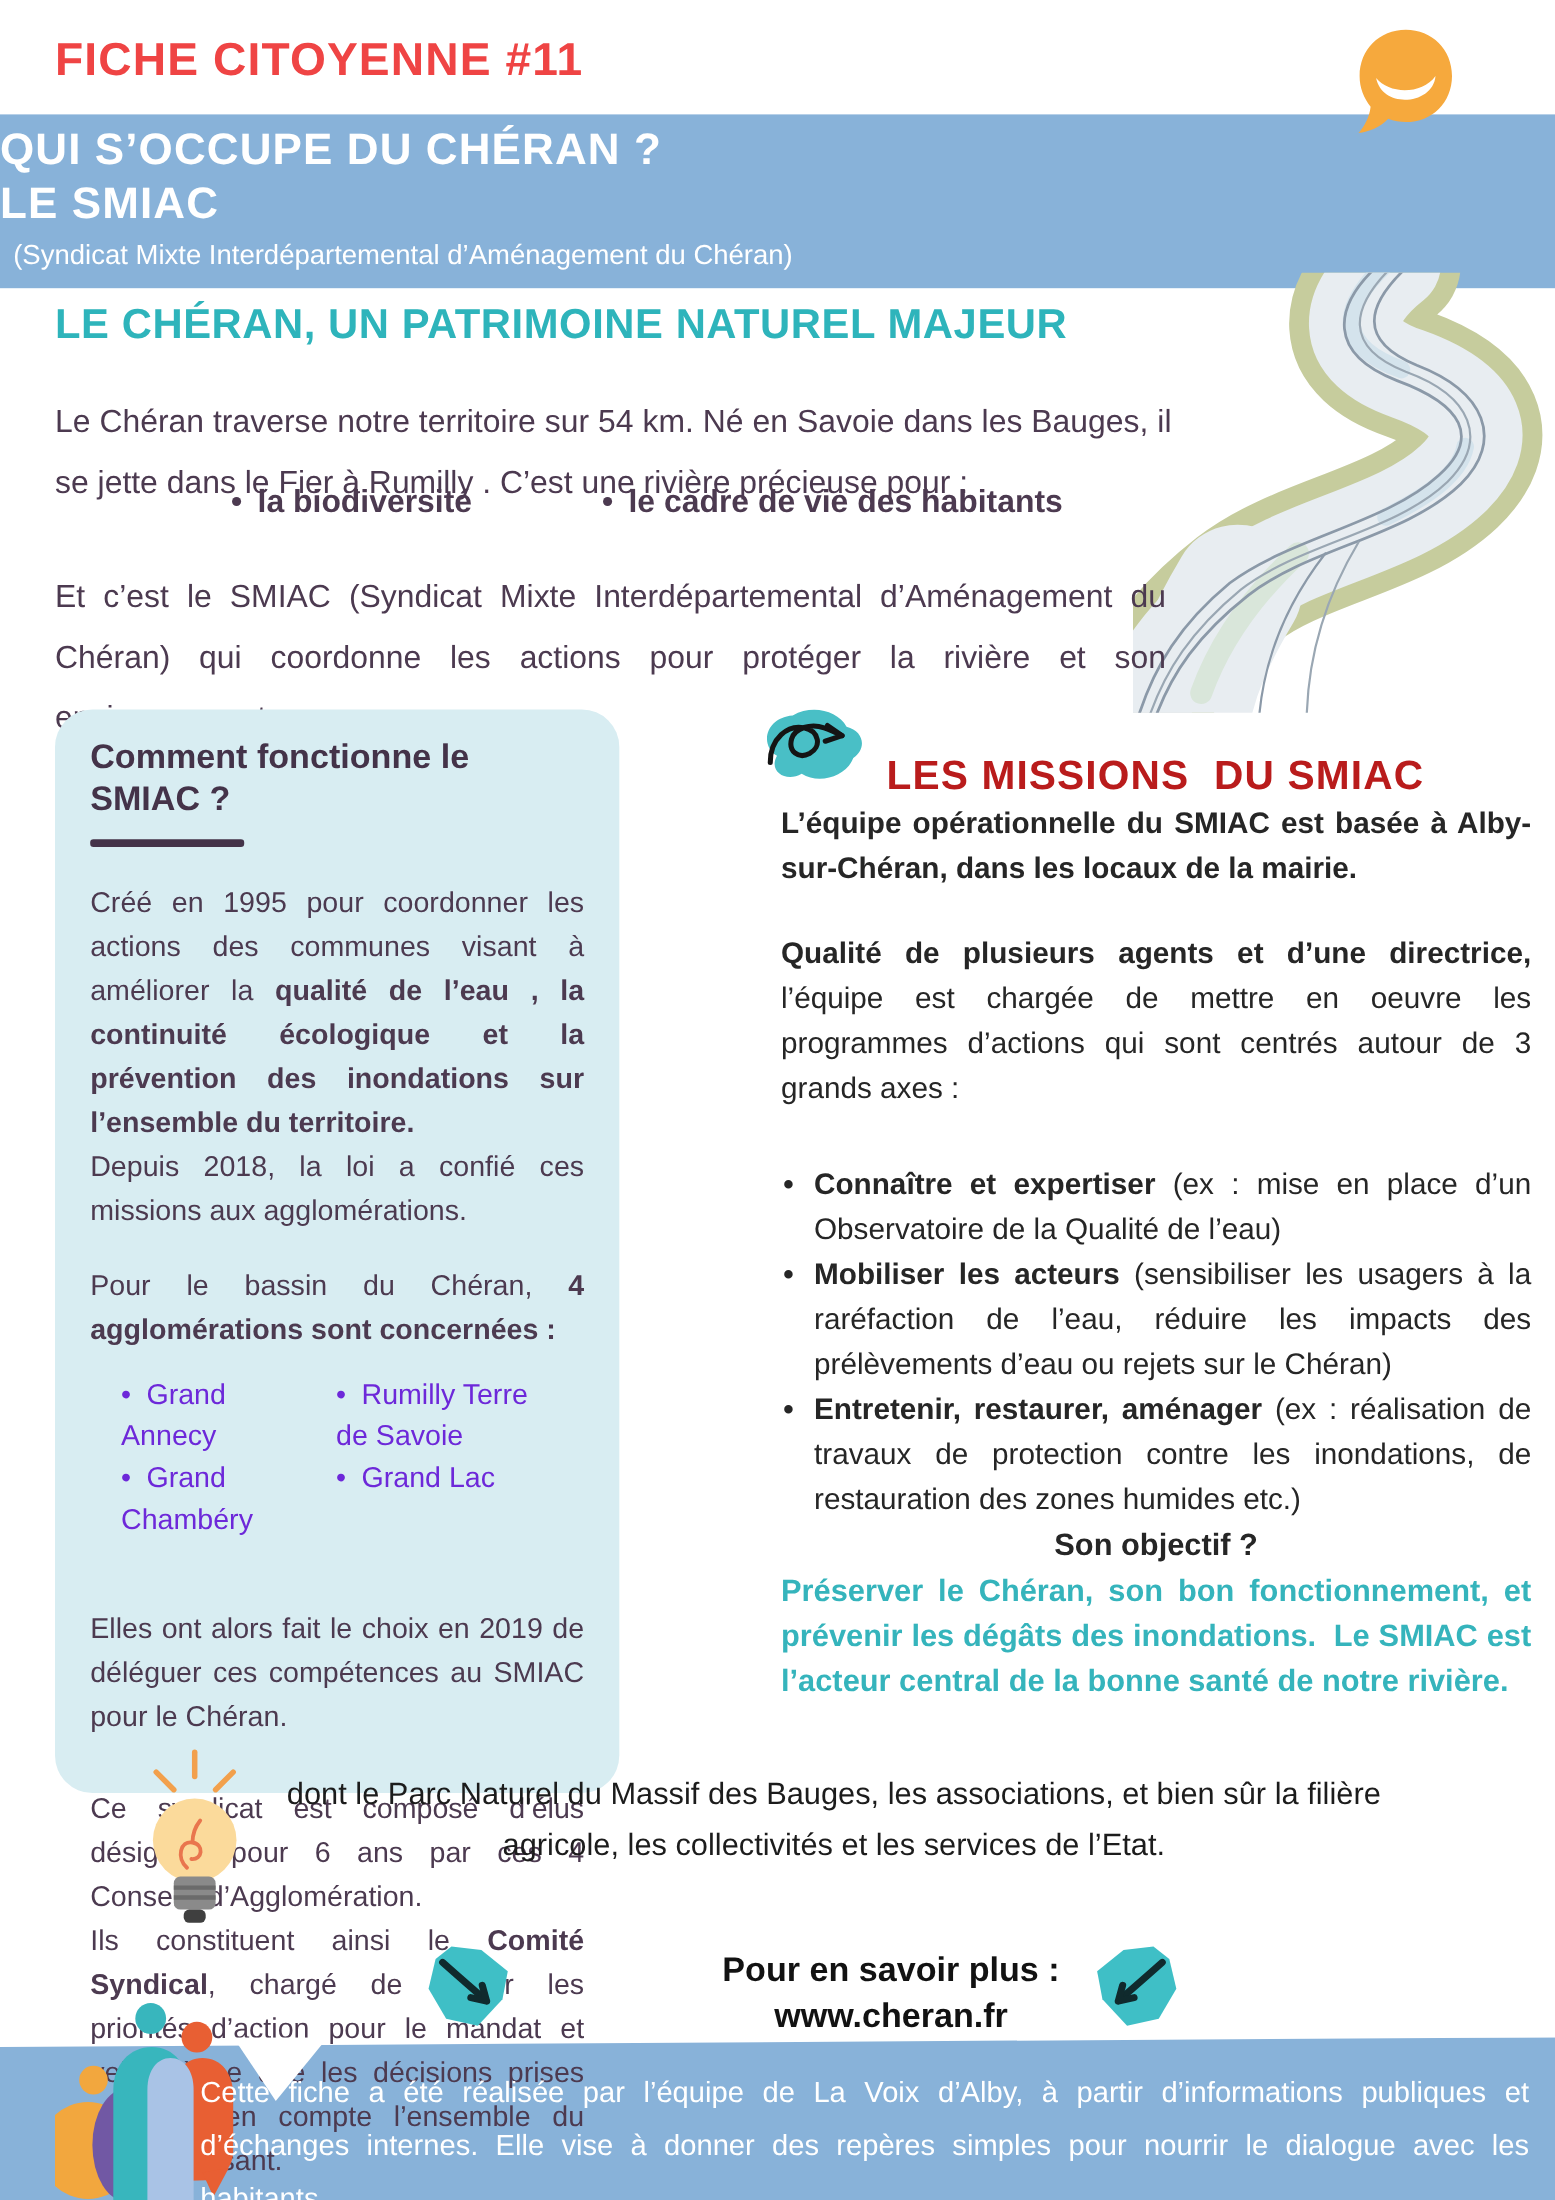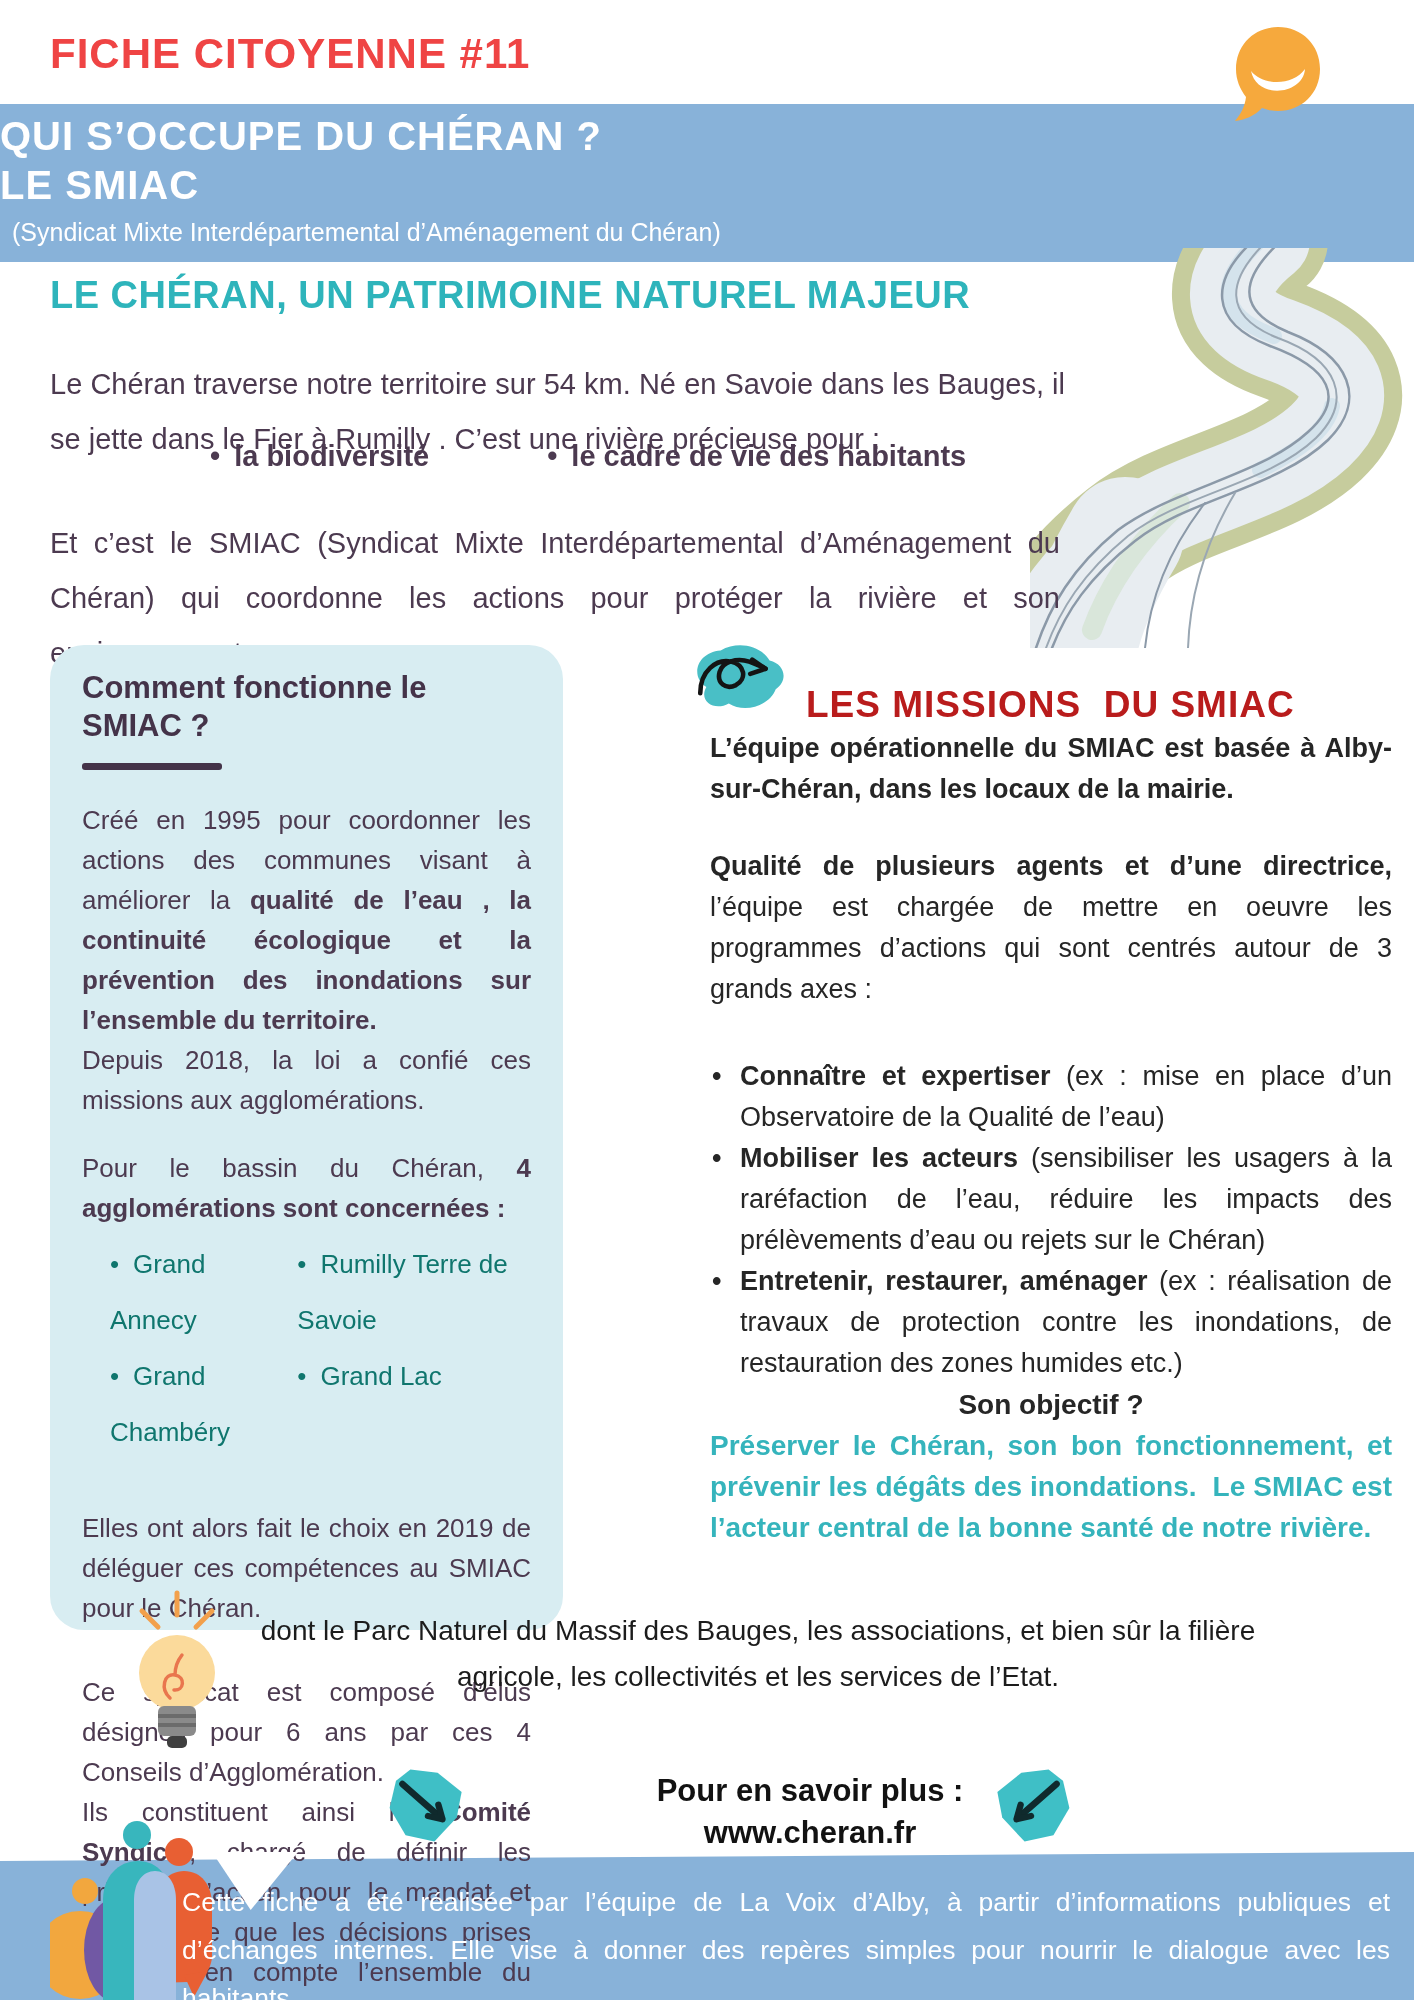--- a/index.html
+++ b/index.html
@@ -41,21 +41,21 @@
     background:#d8edf2;border-radius:34px;box-sizing:border-box;
     padding:24px 32px 0 32px;z-index:2;
   }
   .how-box h2{margin:0;font-size:31px;line-height:38px;font-weight:bold;color:#443349;}
   .how-underline{width:140px;height:7px;background:#443349;border-radius:3px;margin-top:18px;}
   .how-box p{margin:0;font-size:26px;line-height:40px;text-align:justify;color:#4c3a50;}
   .how-box .m-top{margin-top:28px;}
   .how-box .m-top-lg{margin-top:44px;}
   .how-box .first{margin-top:30px;}
   .agg-list{display:flex;margin-top:4px;}
-  .agg-list ul{list-style:none;margin:4px;padding:0;font-size:26px;line-height:56px;color:#0f766e;}
+  .agg-list ul{list-style:none;margin:16px;padding:0;font-size:26px;line-height:38px;color:#6d28d9;}
   .agg-list ul li::before{content:"•";margin-right:14px;}
   .agg-list .col1{margin-left:28px;width:232px;}
   
   .missions-icon{position:absolute;left:688px;top:640px;width:102px;height:82px;z-index:2;}
   .missions-heading{
     position:absolute;left:806px;top:660px;font-size:37px;font-weight:bold;
     color:#b91c1c;letter-spacing:1px;white-space:pre;z-index:2;margin-top:24px;
   }
   .missions-col{
     position:absolute;left:710px;top:728px;width:682px;

